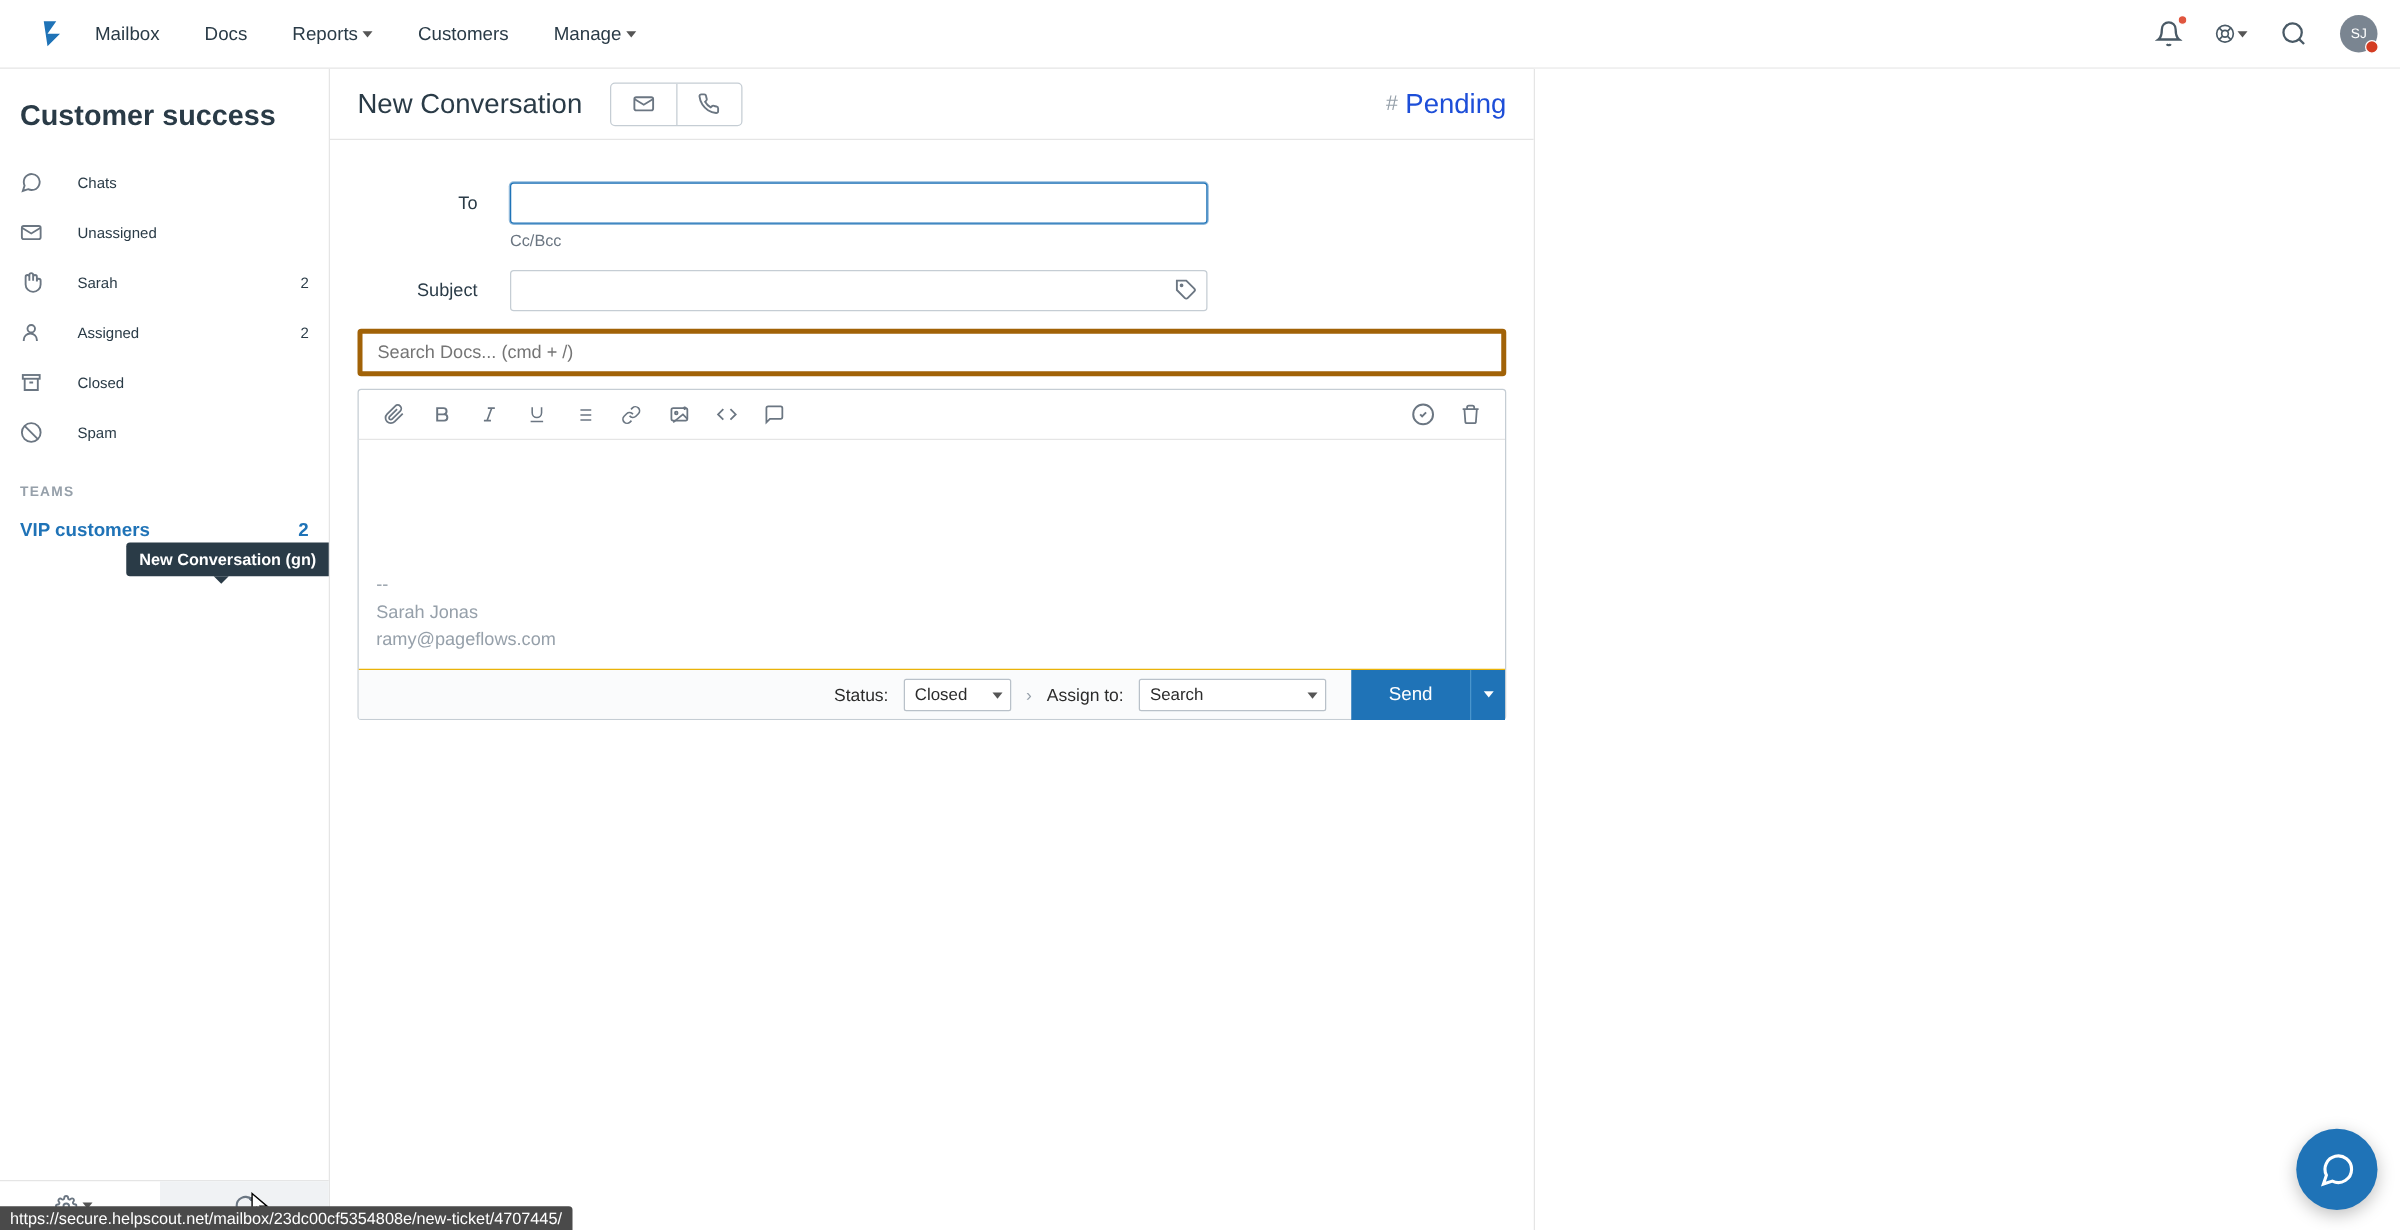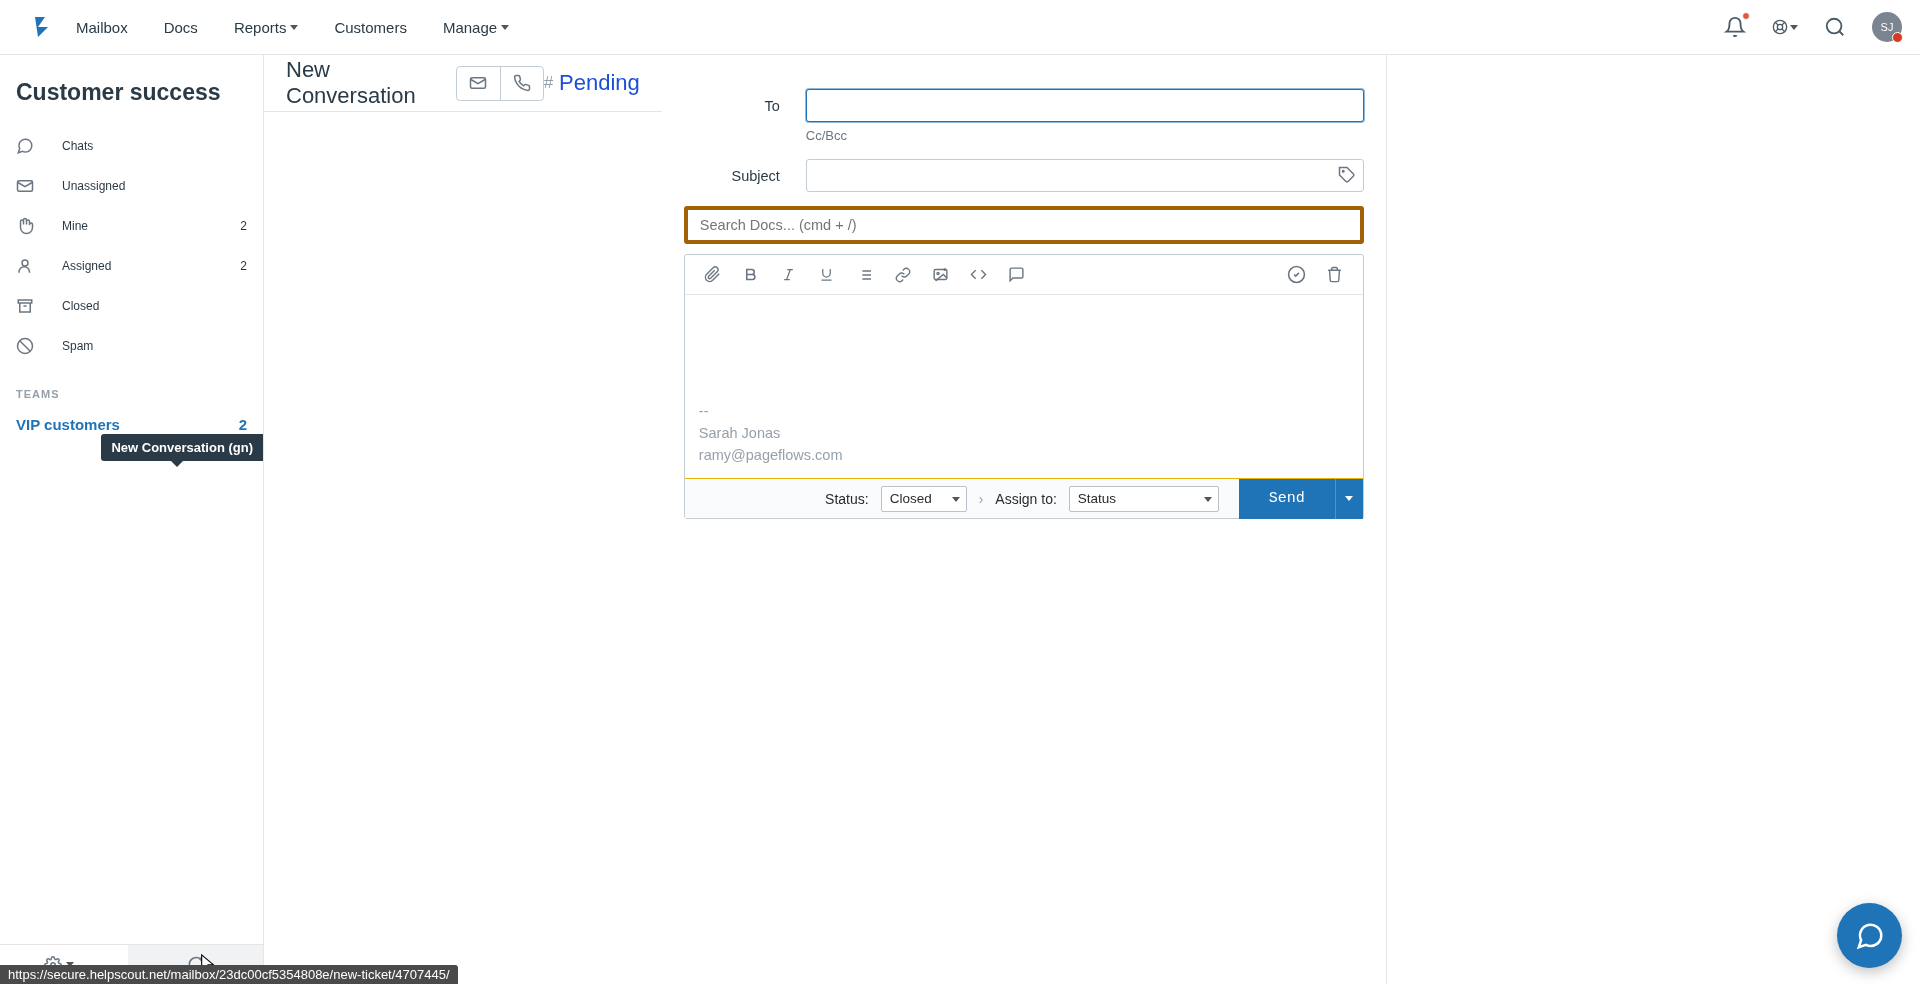--- a/index.html
+++ b/index.html
@@ -197,21 +197,21 @@
     .cursor-img {
       position:absolute;
       width:22px;
       height:22px;
       pointer-events:none;
     }
 
     .main {
       flex: 0 0 963px;
       display:flex;
-      flex-direction:row;
+      flex-direction:column;
     }
     .main-header {
       height:57px;
       border-bottom:1px solid #e5e5e5;
       display:flex;
       align-items:center;
       padding:0 22px;
     }
     .main-header h2 {
       font-size:22px;
@@ -378,21 +378,20 @@
       margin-left:8px;
     }
     .send-btn {
       background:#1f73b7;
       color:#fff;
       border:none;
       height:40px;
       padding:0 30px;
       font-size:15px;
       cursor:pointer;
-      font-family:Liberation Mono, monospace;
     }
     .send-split {
       background:#1f73b7;
       color:#fff;
       width:28px;
       height:40px;
       border:none;
       border-left:1px solid #4a95cc;
       display:flex; align-items:center; justify-content:center;
       cursor:pointer;
@@ -500,21 +499,21 @@
             <rect x="2" y="5" width="20" height="14" rx="2"></rect>
             <path d="M2 7l10 6 10-6"></path>
           </svg></span>
       <span>Unassigned</span>
       <span class="f-count"></span>
     </div>
     <div class="folder-item">
       <span class="f-icon"><svg viewBox="0 0 24 24" fill="none" stroke="currentColor" stroke-width="2">
             <path d="M18 11V6a2 2 0 0 0-4 0M14 10V4a2 2 0 0 0-4 0v2M10 10V6a2 2 0 0 0-4 0v8a8 8 0 0 0 16 0v-4a2 2 0 0 0-4 0"></path>
           </svg></span>
-      <span>Mine</span>
+      <span>Sarah</span>
       <span class="f-count">2</span>
     </div>
     <div class="folder-item">
       <span class="f-icon"><svg viewBox="0 0 24 24" fill="none" stroke="currentColor" stroke-width="2">
             <circle cx="12" cy="8" r="4"></circle>
             <path d="M4 21v-1a7 7 0 0 1 14 0v1"></path>
           </svg></span>
       <span>Assigned</span>
       <span class="f-count">2</span>
     </div>
@@ -678,21 +677,21 @@
         </div>
         <div class="editor-footer">
           <div class="push"></div>
           <span>Status:</span>
           <div class="fake-select" style="width:86px">
               <span>Closed</span>
             </div>
           <span class="chev-r">›</span>
           <span>Assign to:</span>
           <div class="fake-select" style="width:150px">
-              <span>Status</span>
+              <span>Search</span>
             </div>
           <div class="send-group">
             <button class="send-btn">Send</button>
             <button class="send-split">
                 <span class="caret"></span>
               </button>
           </div>
         </div>
       </div>
     </div>

